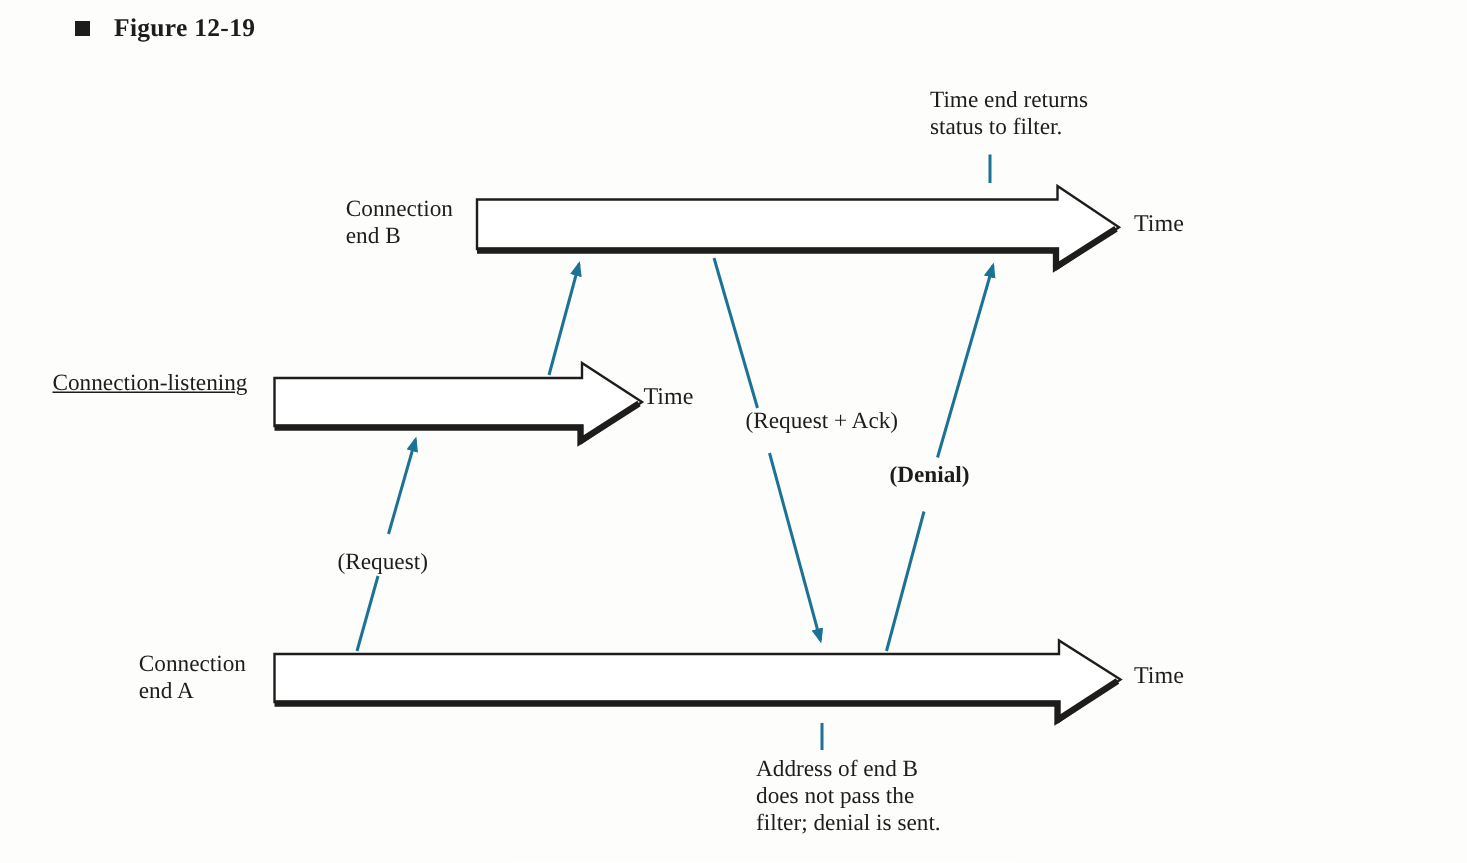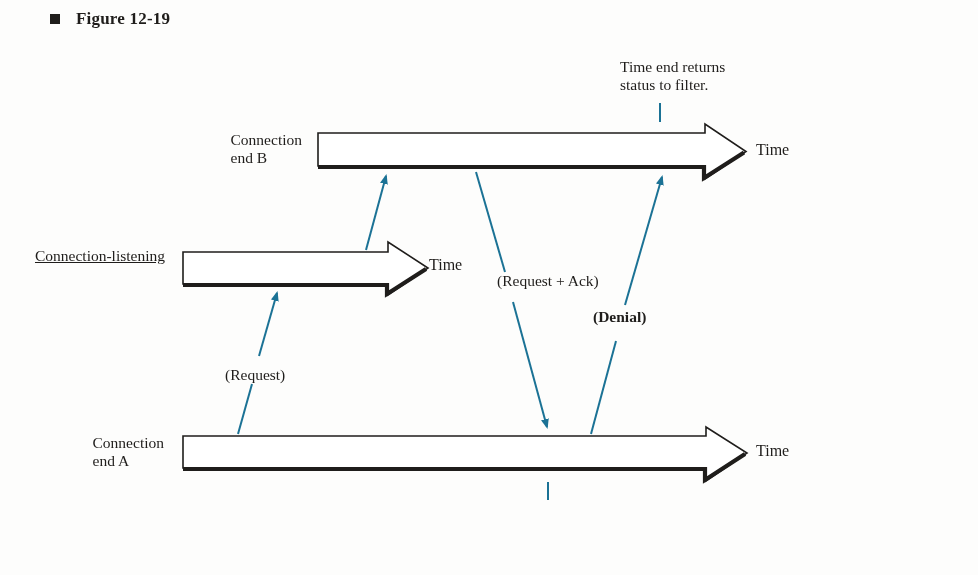--- a/index.html
+++ b/index.html
@@ -115,14 +115,19 @@
   <div class="time-label time-end-a">Time</div>
 
   <div class="msg-label msg-request">(Request)</div>
   <div class="msg-label msg-reqack">(Request + Ack)</div>
   <div class="msg-label msg-denial">(Denial)</div>
 
   <div class="note note-top">
     <span>Time end returns</span>
     <span>status to filter.</span>
   </div>
+  <div class="note note-bottom">
+    <span>Address of end B</span>
+    <span>does not pass the</span>
+    <span>filter; denial is sent.</span>
+  </div>
 
 </div>
 
 </body></html>

